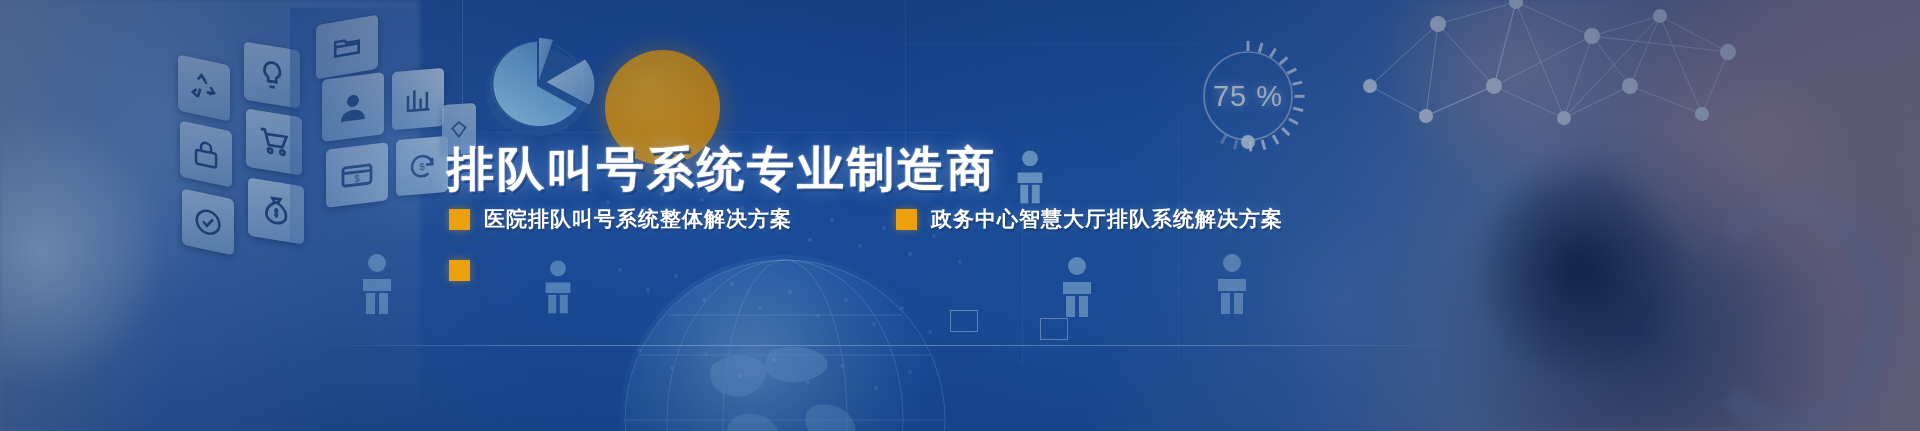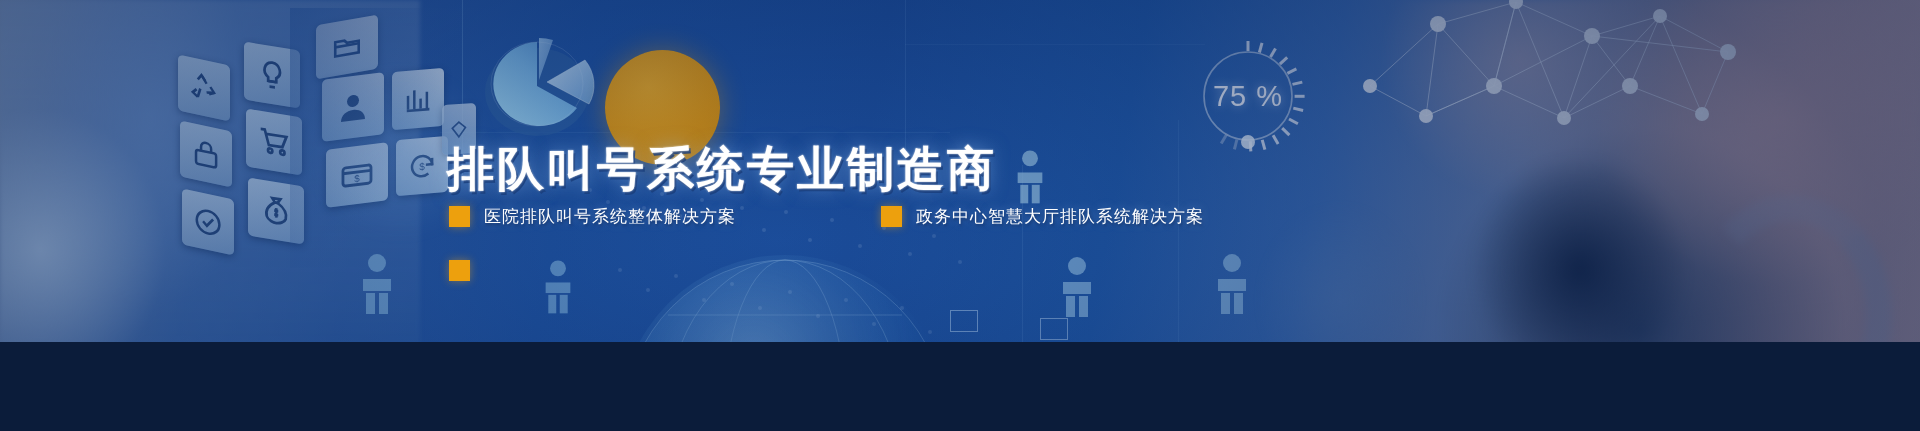--- a/index.html
+++ b/index.html
@@ -1,17 +1,17 @@
 <!DOCTYPE html>
 <html><head>
 <meta charset="utf-8">
 <style>
   html,body{margin:0;padding:0;background:#0b1c3a;}
   .stage{
-    position:relative;width:1920px;height:342px;overflow:hidden;
+    position:relative;width:1920px;height:431px;overflow:hidden;
     font-family:"Liberation Sans","DejaVu Sans",sans-serif;
     background:#1d4ed8;
   }
 
   
   .bg-base{
     position:absolute;inset:0;
     background:
       linear-gradient(100deg,
         #8fa6c4 0%,
@@ -142,25 +142,25 @@
   .brow{position:relative;height:55px;}
   .bullet{
     position:absolute;display:flex;align-items:center;gap:14px;
     white-space:nowrap;
   }
   .bullet .sq{
     width:21px;height:21px;background:#eda00d;flex:0 0 auto;
     box-shadow:0 0 8px rgba(235,160,20,.45);
   }
   .bullet .txt{
-    font-size:17px;color:#ffffff;letter-spacing:1px;font-weight:normal;
+    font-size:21px;color:#ffffff;letter-spacing:1px;font-weight:bold;
     text-shadow:1px 2px 3px rgba(18,45,95,.85), 0 0 10px rgba(140,185,240,.45);
   }
   .b-left{left:0;}
-  .b-right{left:432px;}
+  .b-right{left:447px;}
 
   
   .bottom-rule{
     position:absolute;left:310px;top:345px;width:1160px;height:1px;
     background:linear-gradient(90deg, rgba(160,205,245,0), rgba(175,215,250,.55) 20%, rgba(175,215,250,.55) 80%, rgba(160,205,245,0));
   }
   .bottom-sq{
     position:absolute;top:310px;width:26px;height:20px;
     border:1px solid rgba(190,220,250,.55);
   }

